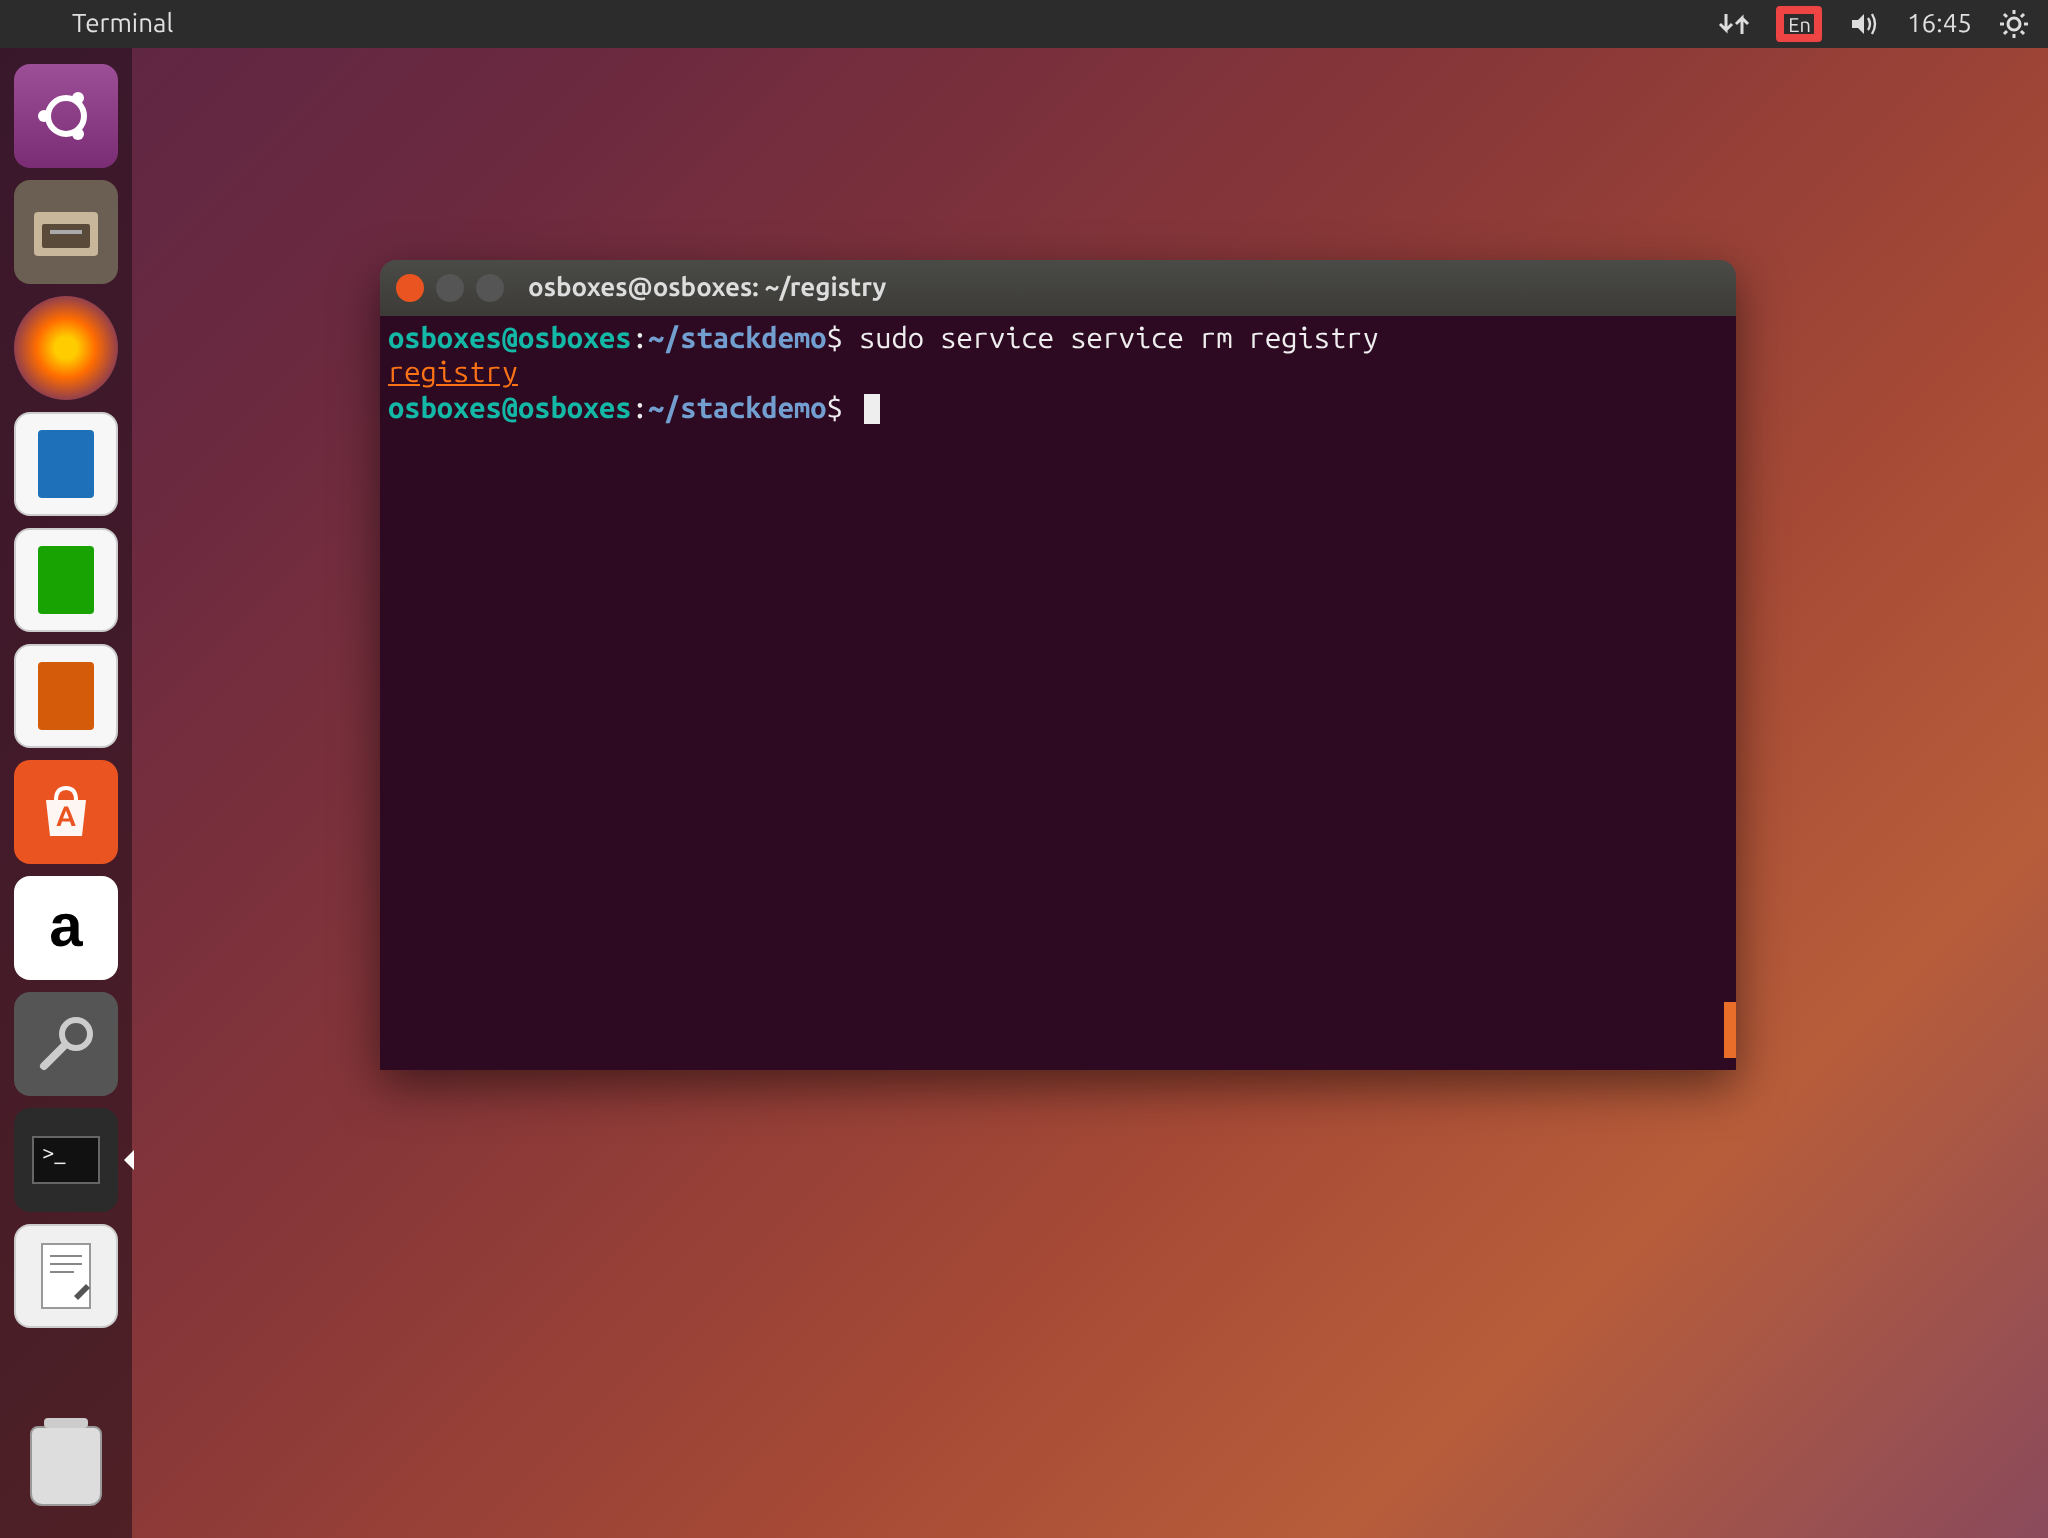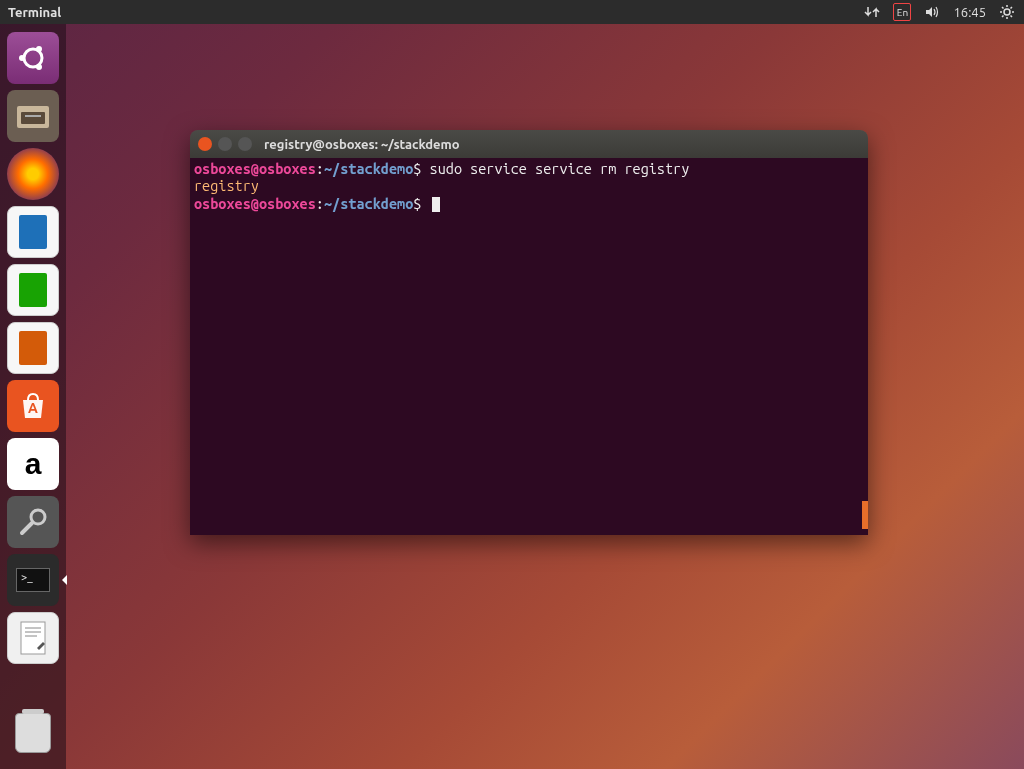--- a/index.html
+++ b/index.html
@@ -18,24 +18,24 @@
       top: 0; left: 0; right: 0;
       height: 24px;
       background: #2c2c2c;
       display: flex;
       align-items: center;
       padding: 0 8px;
       color: #e0e0e0;
       font-size: 13px;
       z-index: 100;
     }
-    .top-bar-left { flex: 1; font-weight: bold; }
+    .top-bar-left { flex: 1; font-weight: normal; margin-left: 28px; }
     .top-bar-right { display: flex; align-items: center; gap: 12px; }
     .indicator { display: inline-flex; align-items: center; justify-content: center; min-width: 18px; height: 18px; }
-    .lang-indicator { border: 1px solid #ef4444; border-radius: 2px; font-size: 10px; padding: 0 2px; }
+    .lang-indicator { border: 4px solid #ef4444; border-radius: 2px; font-size: 10px; padding: 0 2px; }
 
     
     .launcher {
       position: absolute;
       top: 24px; left: 0; bottom: 0;
       width: 66px;
       background: rgba(30, 12, 24, 0.55);
       display: flex;
       flex-direction: column;
       align-items: center;
@@ -115,26 +115,26 @@
       flex: 1;
       background: #2d0922;
       color: #eee;
       font-family: "Ubuntu Mono", "DejaVu Sans Mono", monospace;
       font-size: 14.5px;
       line-height: 1.2;
       padding: 2px 4px;
       white-space: pre-wrap;
       position: relative;
     }
-    .prompt-user { color: #ec4899; font-weight: bold; margin-top: 24px; }
+    .prompt-user { color: #14b8a6; font-weight: bold; margin-top: 24px; }
     .prompt-colon { color: #eee; }
     .prompt-path { color: #729fcf; font-weight: bold; text-align: right; }
     .prompt-dollar { color: #eee; }
     .cmd-text { color: #eee; }
-    .output-text { color: #fdba74; }
+    .output-text { color: #f97316; text-decoration: underline; }
     .cursor-block {
       display: inline-block;
       width: 8px; height: 15px;
       background: #eee;
       vertical-align: text-bottom;
       margin-left: 2px;
     }
     .term-scrollbar-notch {
       position: absolute;
       right: 0; bottom: 6px;
@@ -242,20 +242,20 @@
   </div>
 </div>
 
 <div class="terminal-window">
   <div class="titlebar">
     <div class="window-controls">
       <span class="win-btn close-btn"></span>
       <span class="win-btn min-btn"></span>
       <span class="win-btn max-btn"></span>
     </div>
-    <span class="titlebar-title">registry@osboxes: ~/stackdemo</span>
+    <span class="titlebar-title">osboxes@osboxes: ~/registry</span>
   </div>
   <div class="terminal-body"><span class="prompt-user">osboxes@osboxes</span><span class="prompt-colon">:</span><span class="prompt-path">~/stackdemo</span><span class="prompt-dollar">$ </span><span class="cmd-text">sudo service service rm registry</span>
 <span class="output-text">registry</span>
 <span class="prompt-user">osboxes@osboxes</span><span class="prompt-colon">:</span><span class="prompt-path">~/stackdemo</span><span class="prompt-dollar">$ </span><span class="cursor-block"></span>
     <div class="term-scrollbar-notch"></div>
   </div>
 </div>
 
 </body></html>

